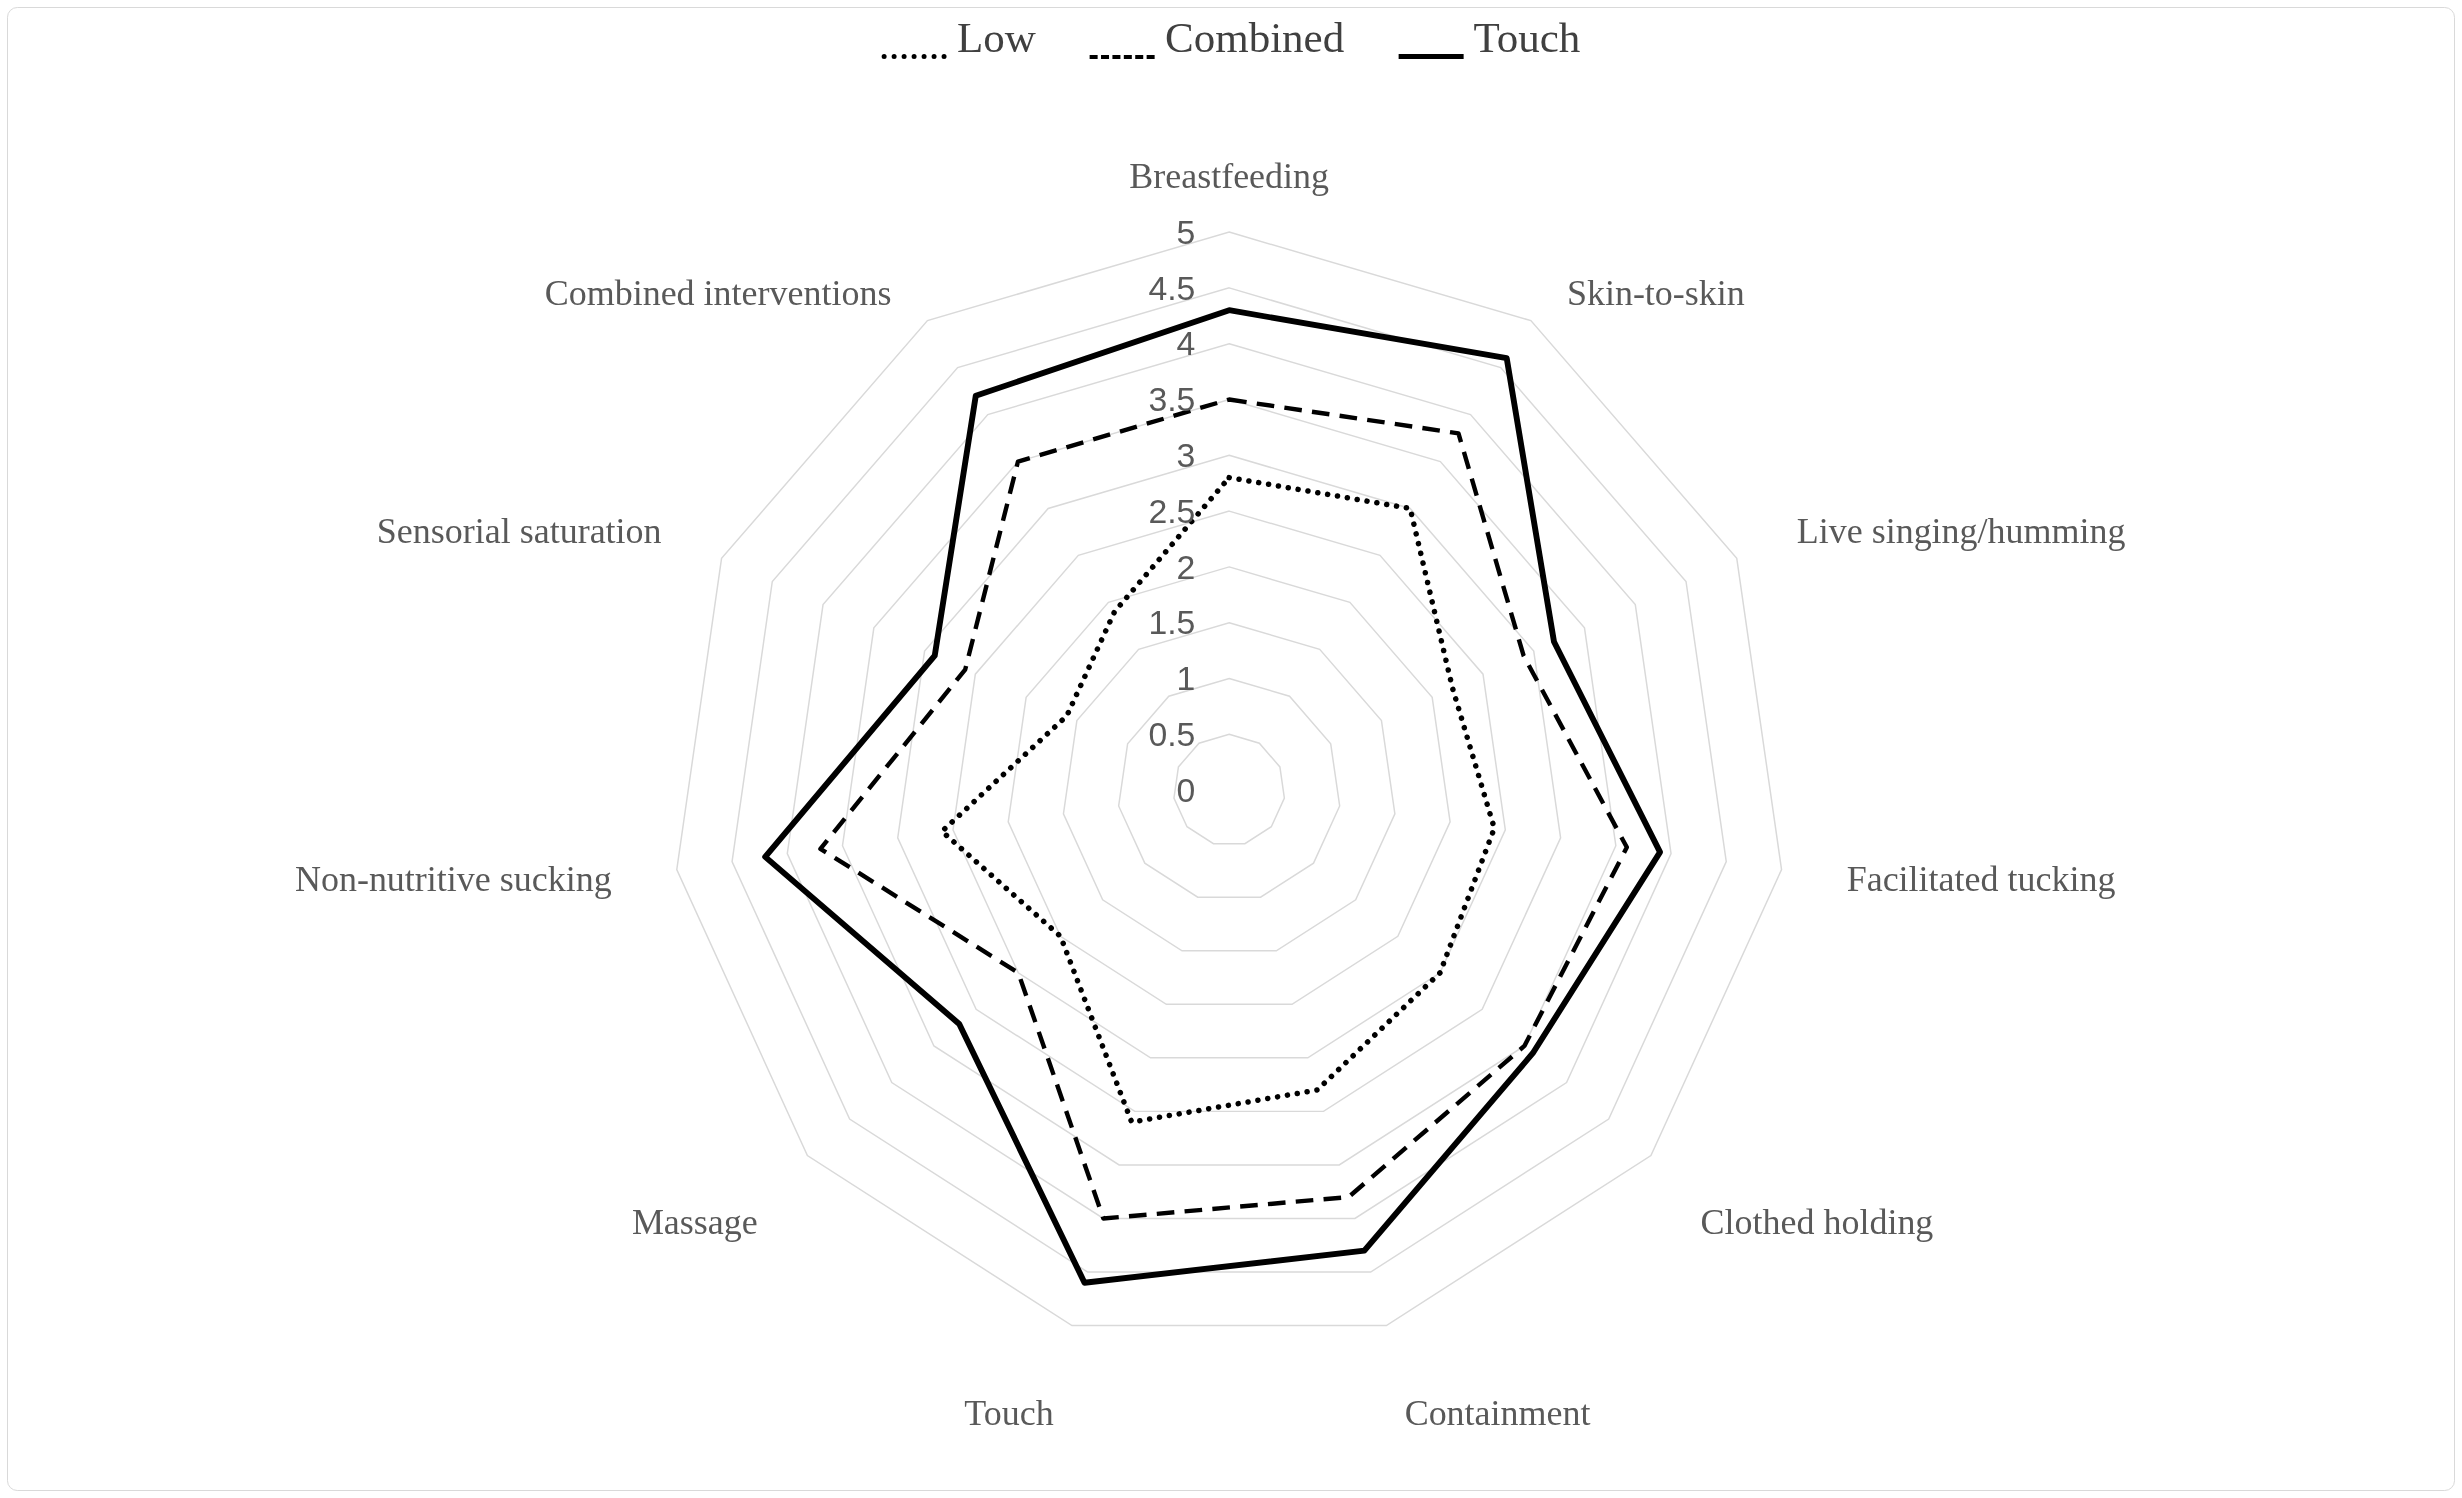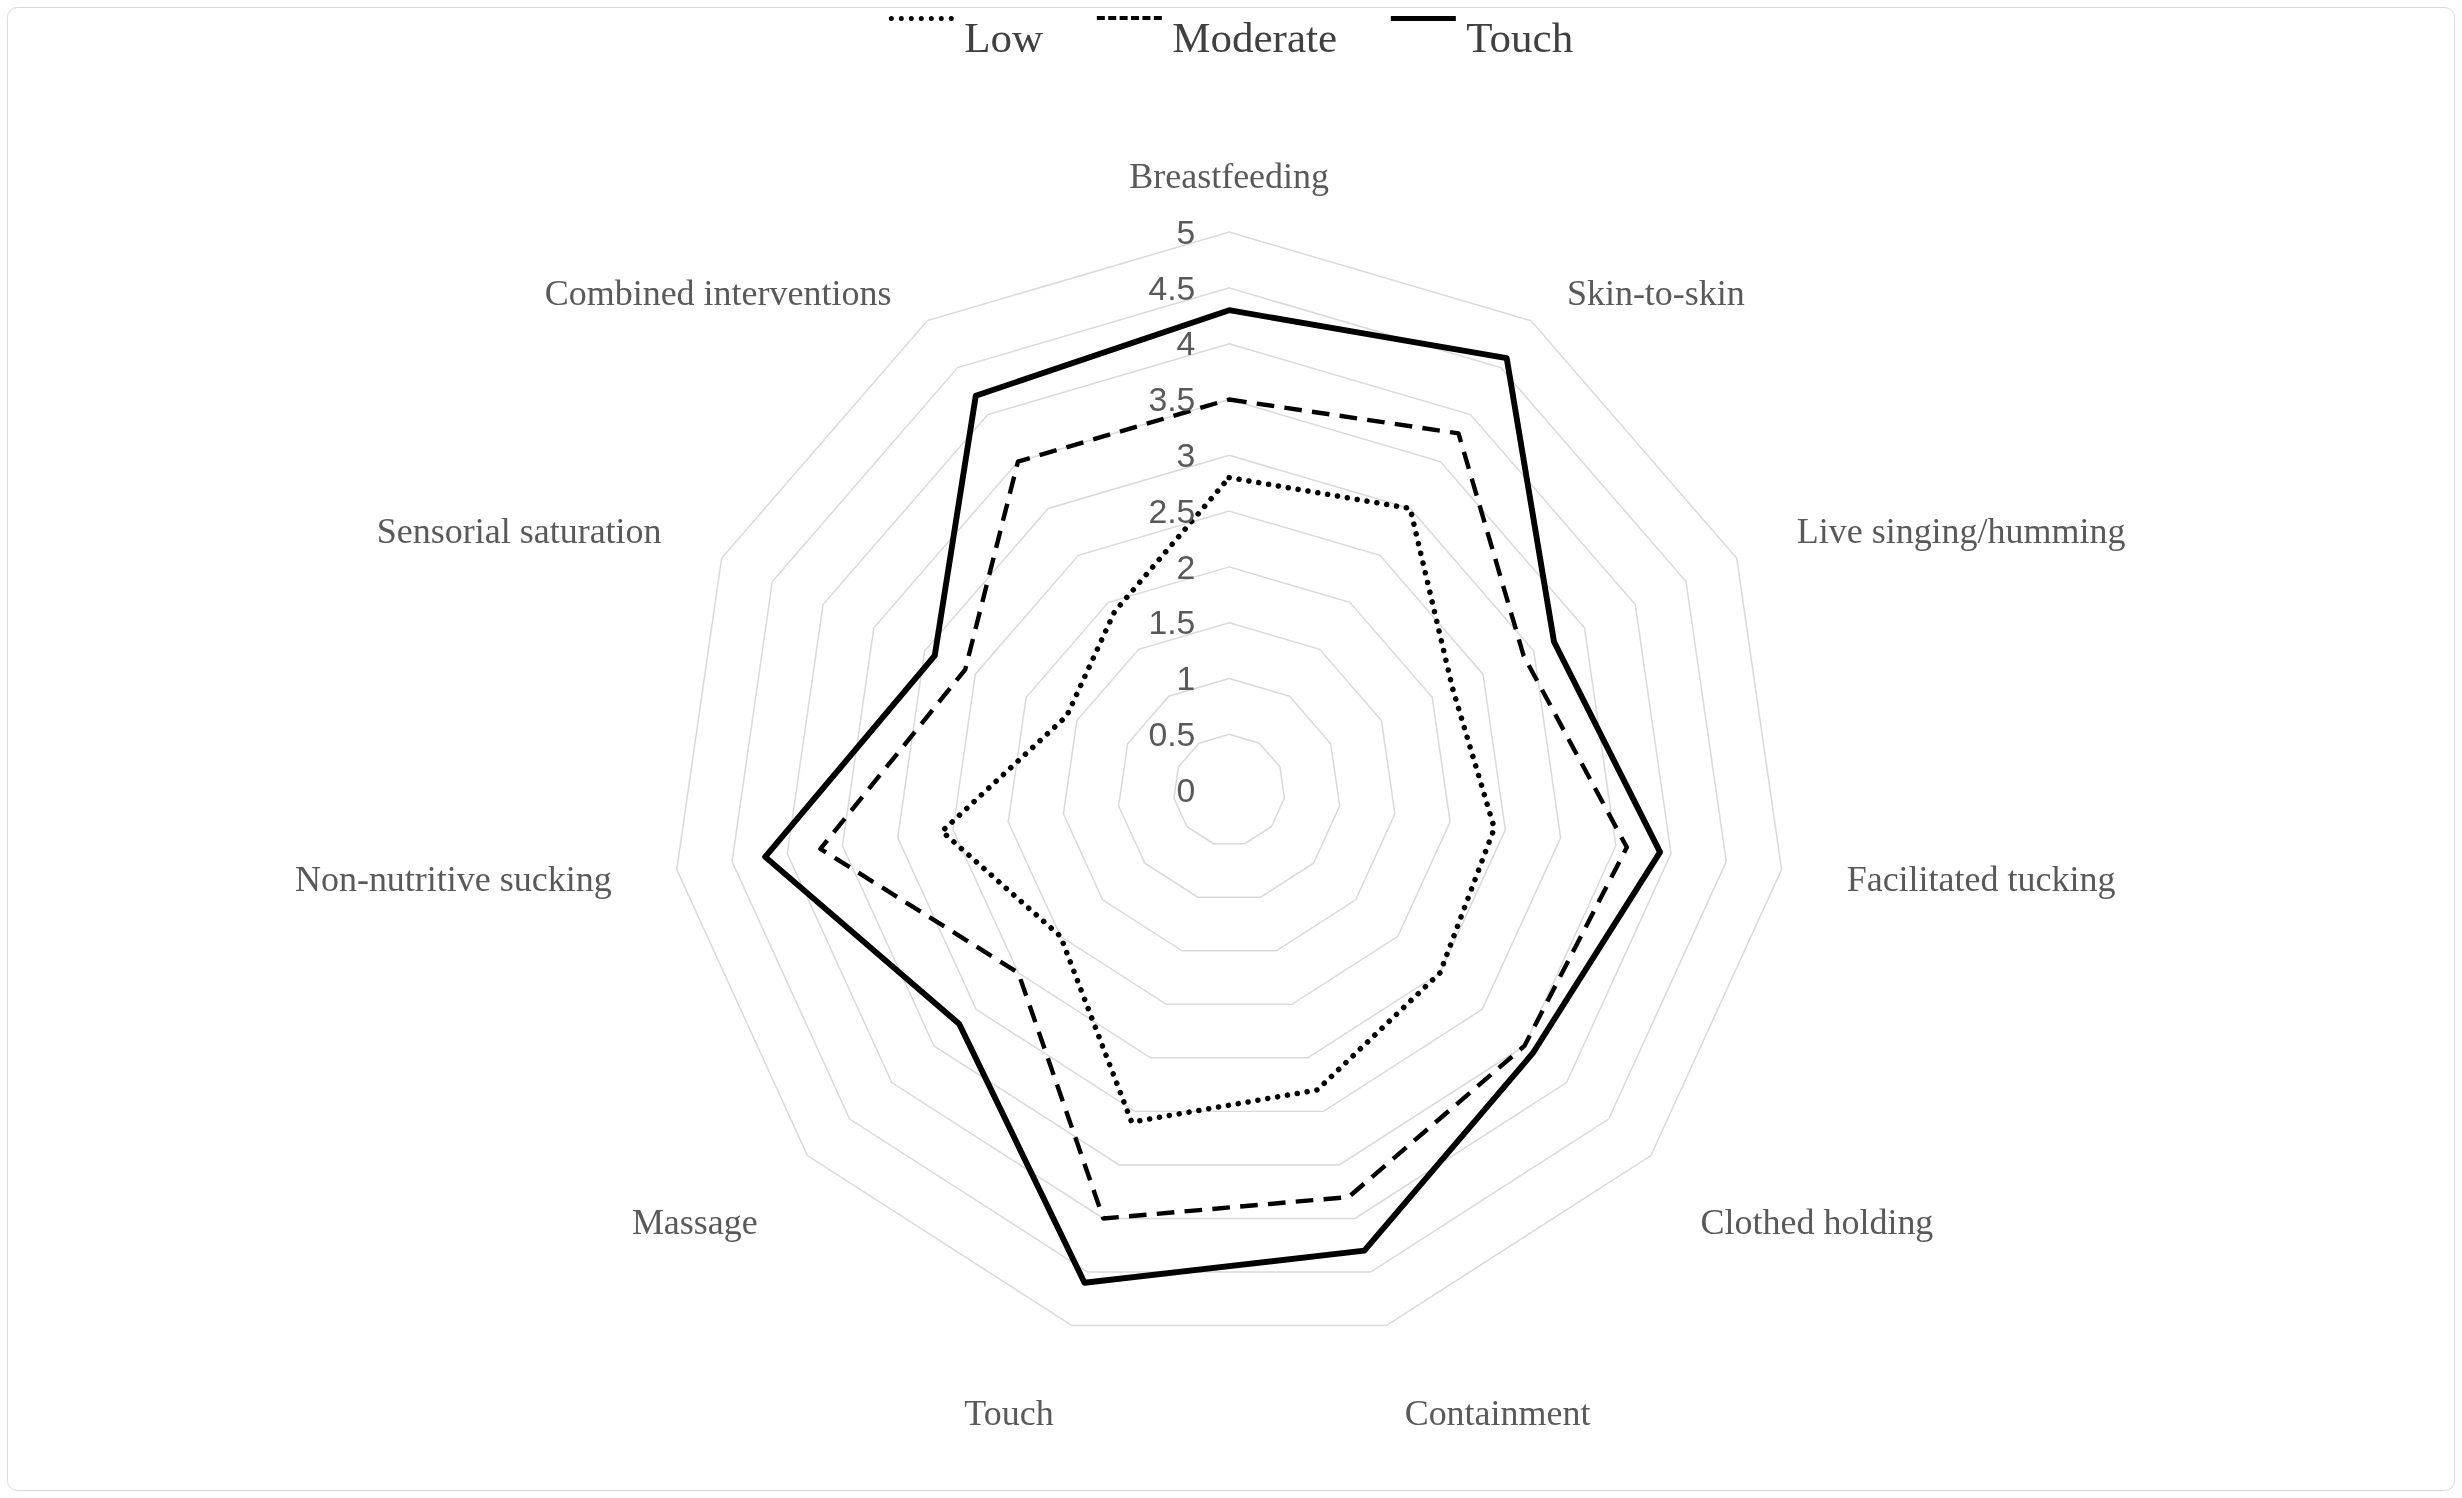--- a/index.html
+++ b/index.html
@@ -1,40 +1,40 @@
 <!DOCTYPE html>
 <html style="font-size:11.8px"><head>
 <meta charset="utf-8">
 <style>
   html,body{margin:0;padding:0;background:#ffffff;}
   body{width:2462px;height:1498px;position:relative;font-family:"Liberation Serif","DejaVu Serif",serif;}
   .frame{position:absolute;left:7.3px;top:7.3px;right:7.3px;bottom:7.3px;border:1.5px solid #d9d9d9;border-radius:10.3px;background:#ffffff;}
   .legend{position:absolute;top:16px;left:50%;transform:translateX(-50%);display:flex;align-items:center;gap:54px;z-index:2;}
-  .legend-item{display:flex;align-items:flex-start;gap:10.3px;}
+  .legend-item{display:flex;align-items:flex-end;gap:10.3px;}
   .legend-label{font-size:43px;color:#404040;line-height:1;}
   .swatch{display:inline-block;width:65px;height:0;}
   .swatch.dotted{border-top:5.9px dotted #000000;}
   .swatch.dashed{border-top:4.4px dashed #000000;}
   .swatch.solid{border-top:5.1px solid #000000;}
   svg text.cat{font-family:"Liberation Serif","DejaVu Serif",serif;font-size:49px;fill:#595959;}
   svg text.tick{font-family:"Liberation Sans","DejaVu Sans",sans-serif;font-size:46px;fill:#595959;}
 </style>
 </head>
 <body>
 
 <div class="frame"></div>
 
 <div class="legend">
   <div class="legend-item">
     <span class="swatch dotted"></span>
     <span class="legend-label">Low</span>
   </div>
   <div class="legend-item">
     <span class="swatch dashed"></span>
-    <span class="legend-label">Moderate</span>
+    <span class="legend-label">Combined</span>
   </div>
   <div class="legend-item">
     <span class="swatch solid"></span>
     <span class="legend-label">Touch</span>
   </div>
 </div>
 
 <svg id="radar" width="2462" height="1498" viewBox="0 0 3353 2040" style="position:absolute;left:0;top:0;">
     <polygon points="1674.0,1000.0 1715.1,1012.1 1743.1,1044.4 1749.2,1086.8 1731.4,1125.8 1695.4,1148.9 1652.6,1148.9 1616.6,1125.8 1598.8,1086.8 1604.9,1044.4 1632.9,1012.1" fill="none" stroke="#d9d9d9" stroke-width="2"></polygon>
     <polygon points="1674.0,924.0 1756.2,948.1 1812.3,1012.9 1824.5,1097.6 1788.9,1175.5 1716.8,1221.8 1631.2,1221.8 1559.1,1175.5 1523.5,1097.6 1535.7,1012.9 1591.8,948.1" fill="none" stroke="#d9d9d9" stroke-width="2"></polygon>

